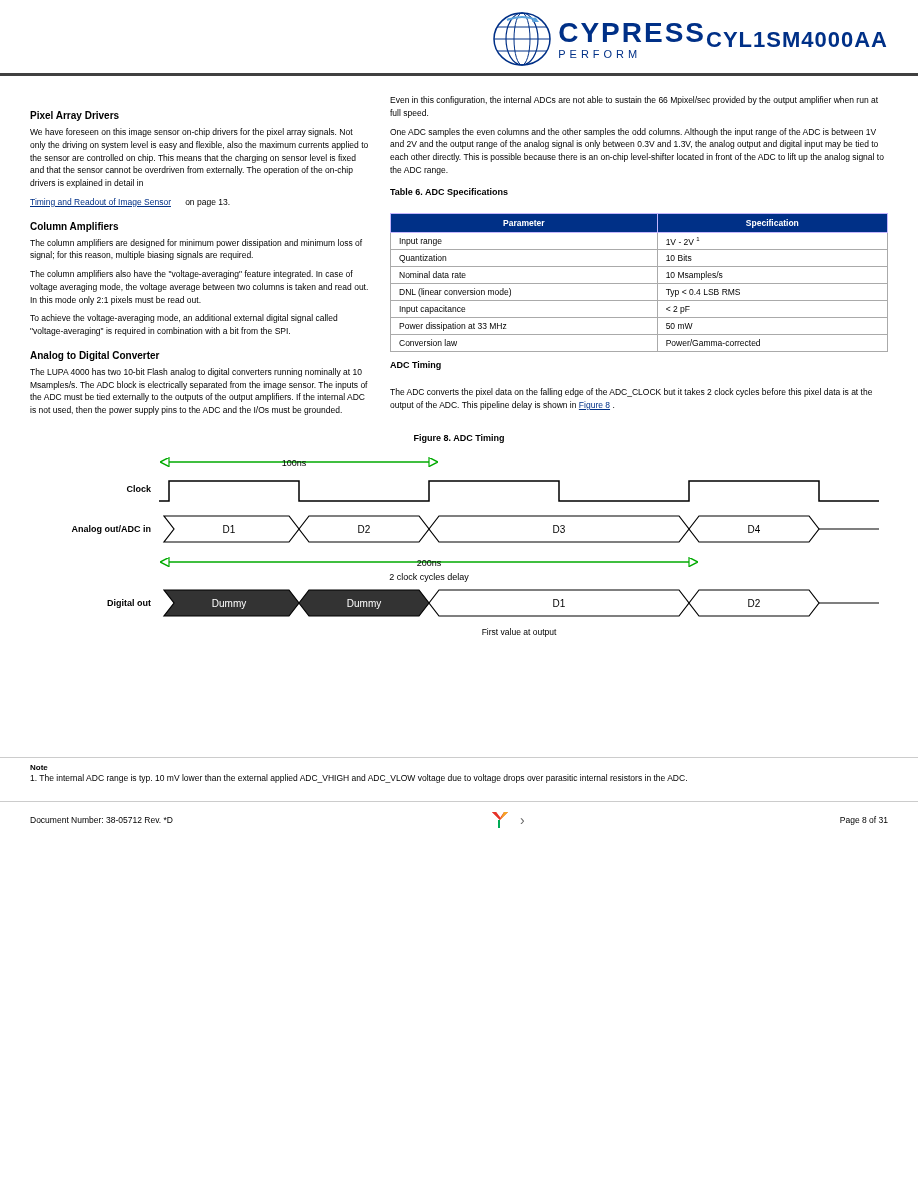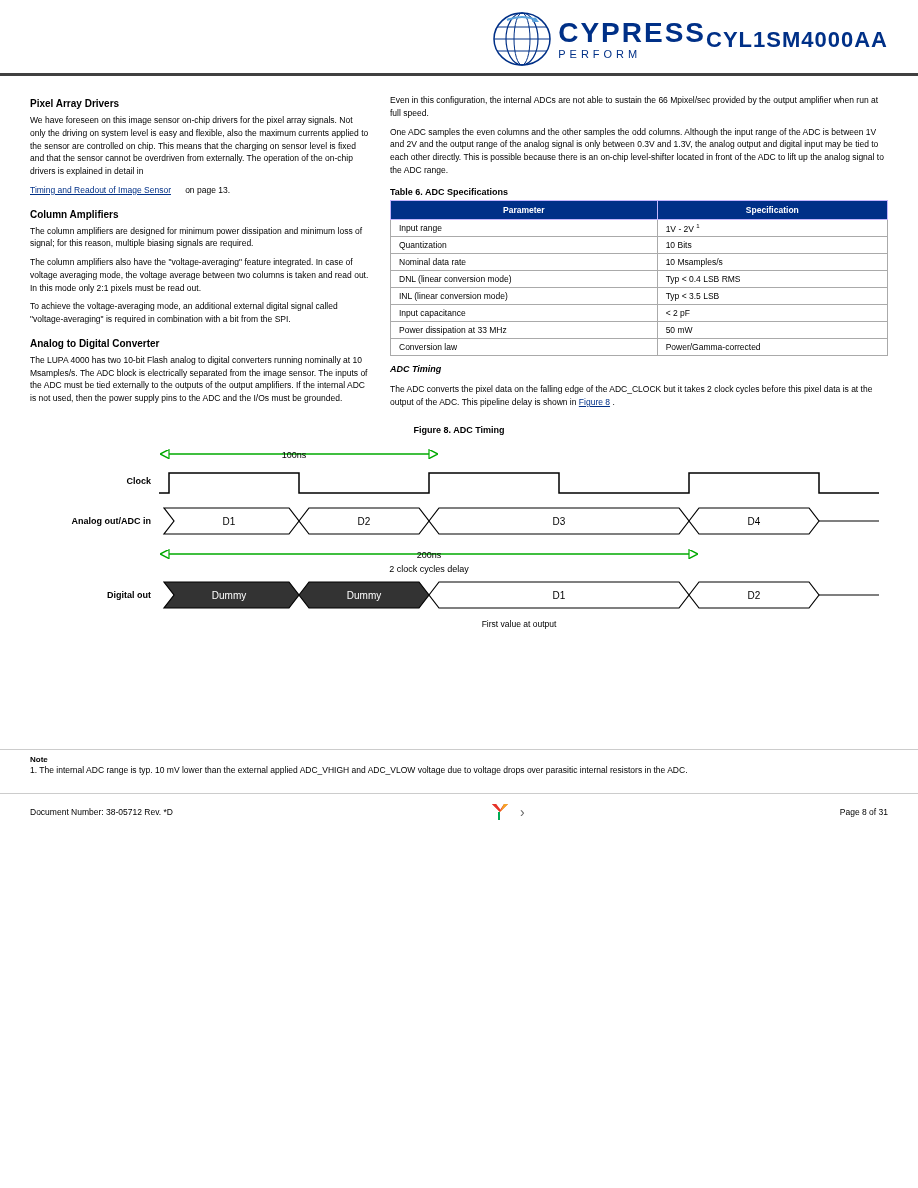--- a/index.html
+++ b/index.html
@@ -71,32 +71,32 @@
     }
     .right-col {
       flex: 1;
     }
     h3 {
       font-size: 10px;
       font-weight: bold;
       margin-bottom: 5px;
       margin-top: 12px;
     }
-    h3:first-child { margin-top: 4px; }
+    h3:first-child { margin-top: 16px; }
     p {
       font-size: 8.5px;
       line-height: 1.5;
       margin-bottom: 6px;
     }
     a { color: #003087; text-decoration: underline; }
     
     .table-title {
       font-size: 9px;
       font-weight: bold;
-      margin-bottom: 3px;
+      margin-bottom: 16px;
       margin-top: 10px;
     }
     table {
       border-collapse: collapse;
       width: 100%;
       font-size: 8.5px;
     }
     th {
       background: #003087;
       color: #fff;
@@ -180,21 +180,21 @@
     .y-icon {
       width: 24px;
       height: 24px;
     }
     .nav-arrow {
       font-size: 14px;
       color: #666;
       margin-left: 4px;
     }
     sup { font-size: 6px; }
-    .adc-timing-head { font-style: italic; font-weight: bold; font-size: 9px; margin-top: 8px; margin-bottom: 9px; }
+    .adc-timing-head { font-weight: bold; font-size: 9px; margin-top: 8px; margin-bottom: 16px; }
     .ref-link { color: #003087; }
   </style>
 </head>
 <body>
 
 <div class="page">
 
   <div class="header">
     <div class="logo-area">
 
@@ -257,24 +257,20 @@
               <td>10 Bits</td>
             </tr>
             <tr>
               <td>Nominal data rate</td>
               <td>10 Msamples/s</td>
             </tr>
             <tr style="background: rgb(240, 244, 248);">
               <td>DNL (linear conversion mode)</td>
               <td>Typ &lt; 0.4 LSB RMS</td>
             </tr>
-            <tr>
-              <td>INL (linear conversion mode)</td>
-              <td>Typ &lt; 3.5 LSB</td>
-            </tr>
             <tr style="background: rgb(240, 244, 248);">
               <td>Input capacitance</td>
               <td>&lt; 2 pF</td>
             </tr>
             <tr>
               <td>Power dissipation at 33 MHz</td>
               <td>50 mW</td>
             </tr>
             <tr style="background: #eab308;">
               <td>Conversion law</td>

